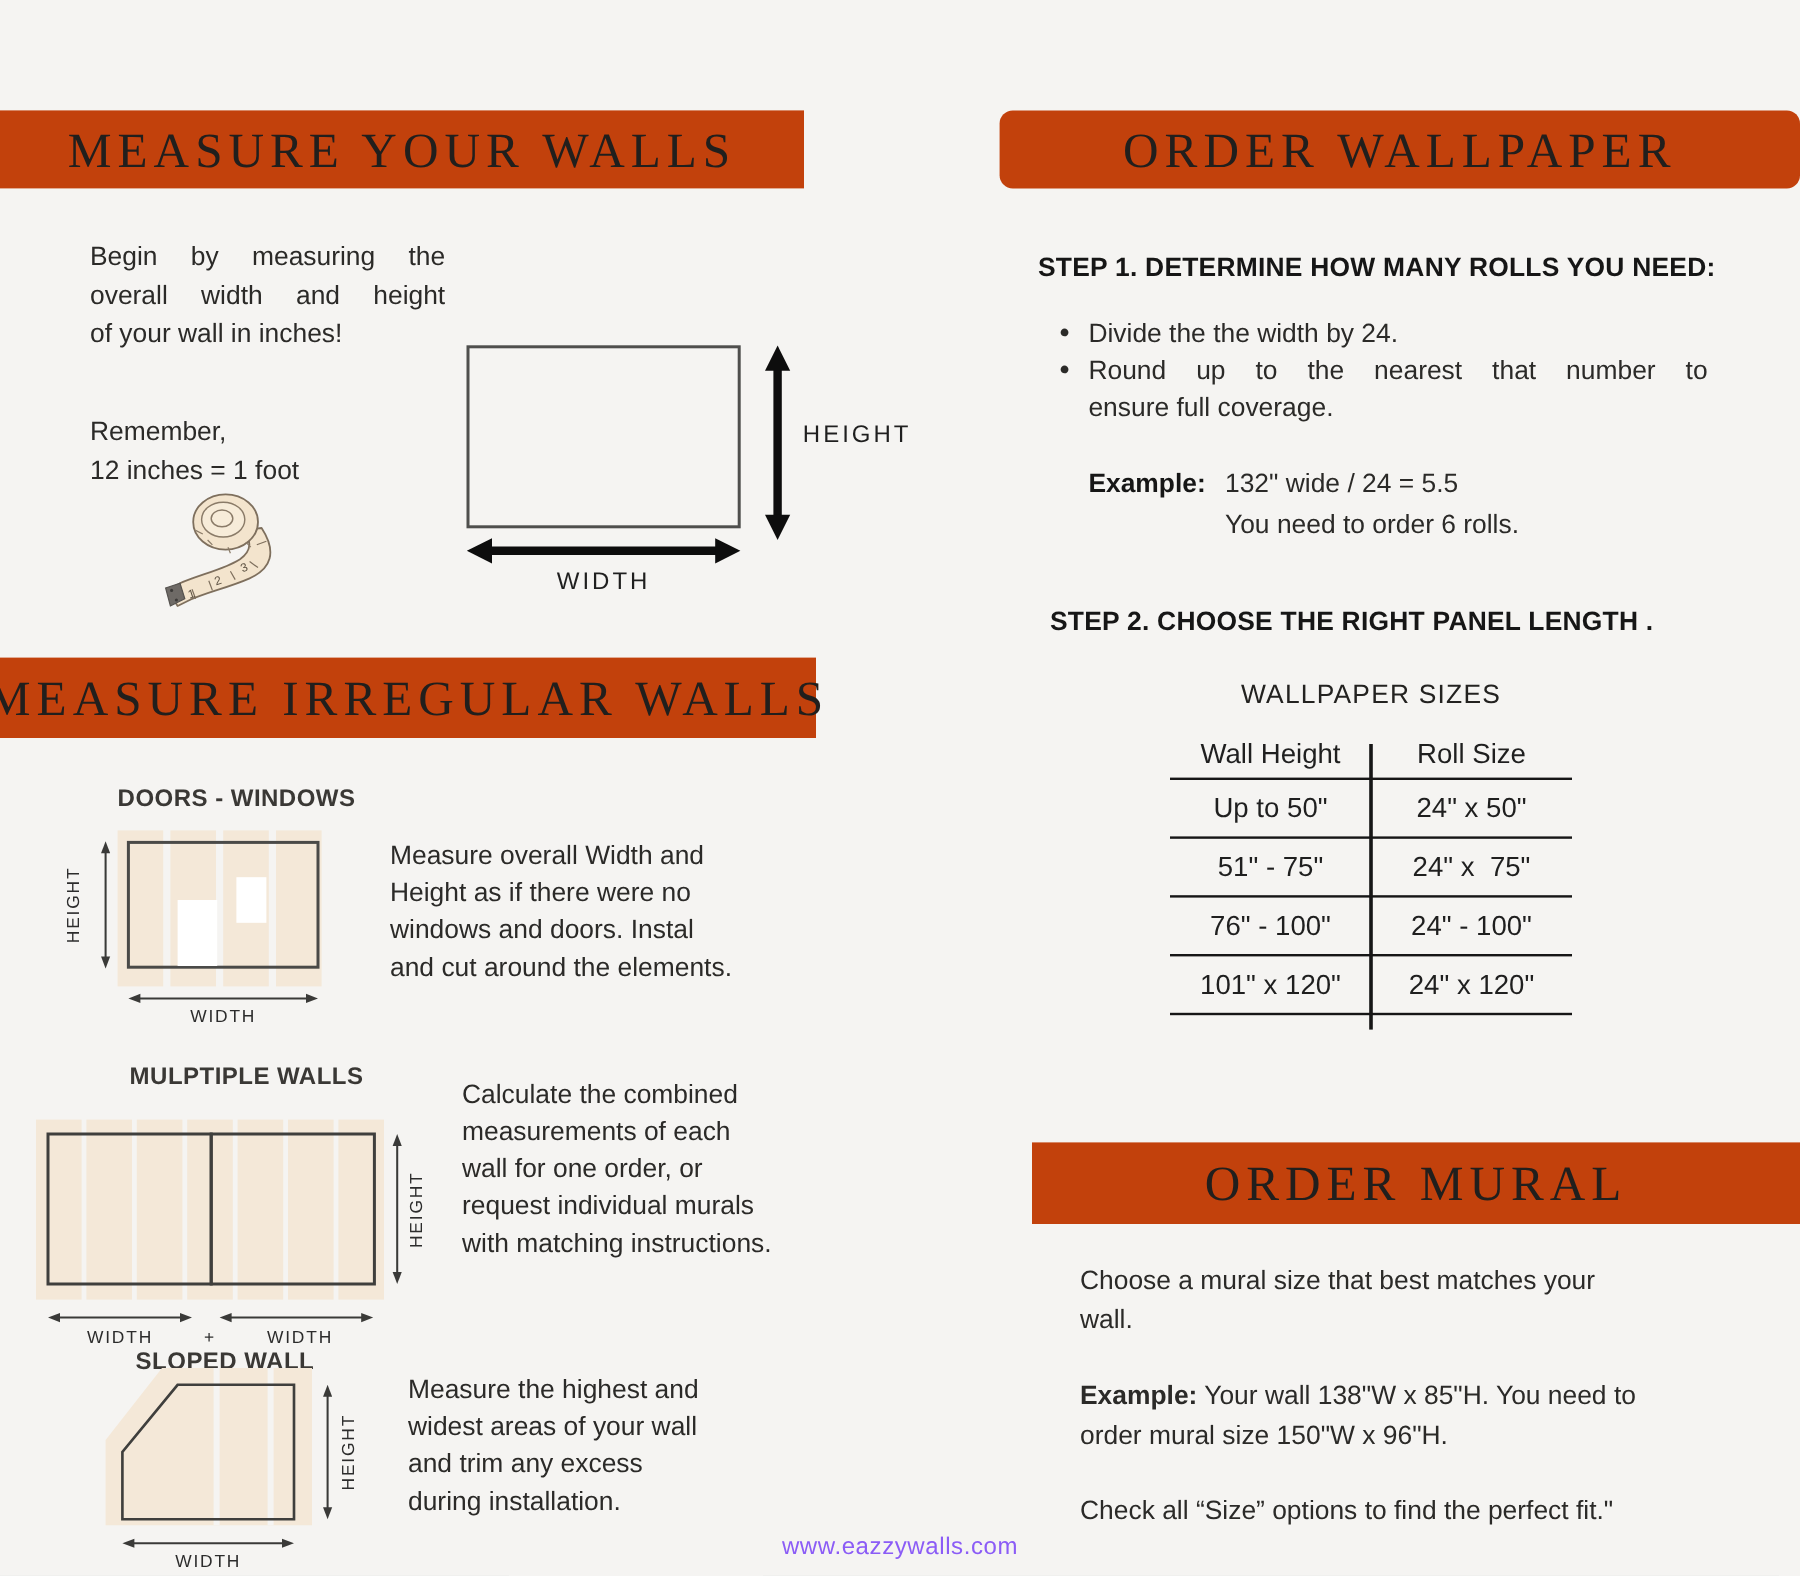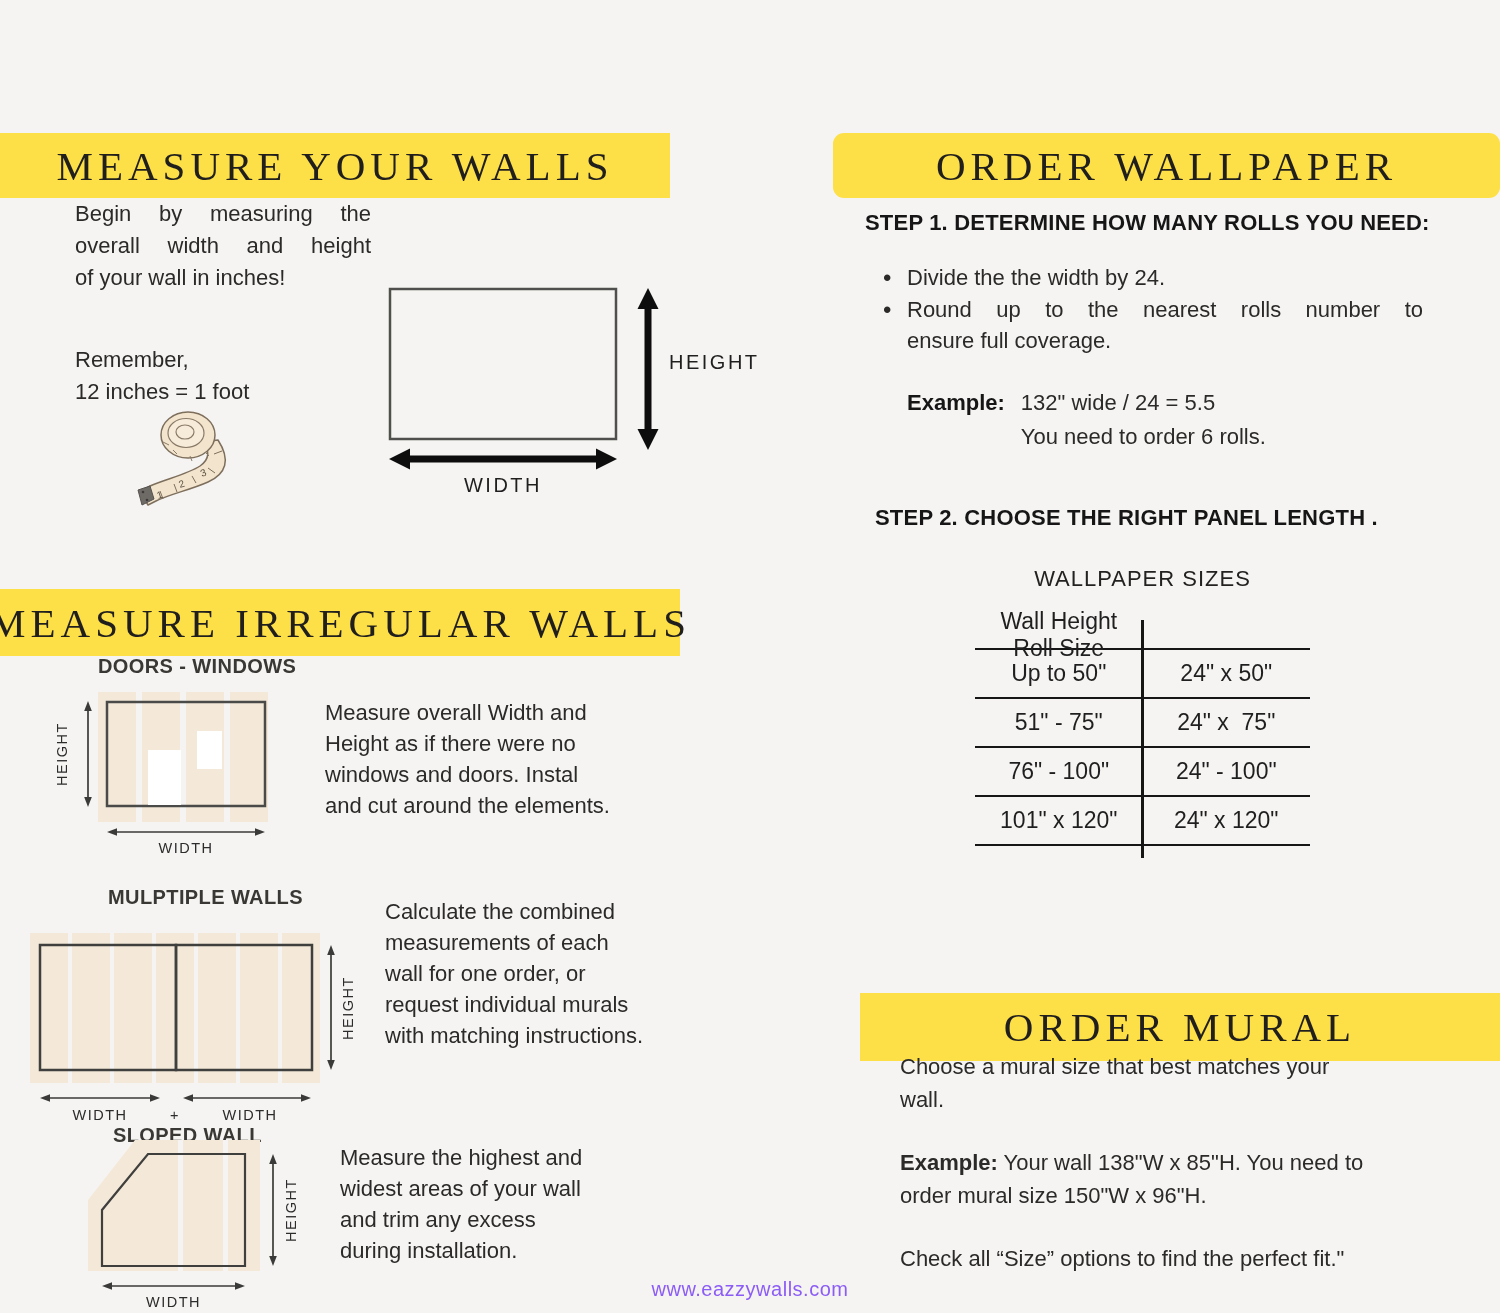--- a/index.html
+++ b/index.html
@@ -1,20 +1,20 @@
 <!DOCTYPE html>
 <html><head>
 <meta charset="utf-8">
 <style>
   html,body{margin:0;padding:0;}
   body{font-family:"Liberation Sans", sans-serif; background:#e9e9e9;}
   .canvas{position:relative;width:1500px;height:1313px;background:#f5f4f2;overflow:hidden;margin:0 auto;}
   .abs{position:absolute;}
 
-  .banner{background:#fde047;display:flex;align-items:center;justify-content:center;margin-top:41px;}
+  .banner{background:#c2410c;display:flex;align-items:center;justify-content:center;}
   .banner-title{font-family:"Liberation Serif", serif;font-size:41px;letter-spacing:5px;color:#211f1d;font-weight:400;white-space:nowrap;}
 
   .body-text{font-size:22px;color:#2b2a28;line-height:31px;}
   .pre{white-space:pre-line;}
   .jwrap{font-size:22px;color:#2b2a28;line-height:32px;}
   .jline{display:block;text-align:justify;text-align-last:justify;}
   .jline:last-child{text-align-last:auto;}
 
   .subhead{font-size:20px;font-weight:bold;color:#3a3835;letter-spacing:0.4px;white-space:nowrap;}
 
@@ -32,21 +32,21 @@
   .bullet-body{flex:1;line-height:31px;}
 
   .example-row{display:flex;align-items:flex-start;font-size:22px;color:#2b2a28;}
   .example-label{font-weight:bold;color:#161616;margin-right:16px;line-height:34px;}
   .example-lines{line-height:34px;}
 
   .wp-sizes-title{font-size:22px;letter-spacing:1px;color:#232220;}
 
   .sz-table{font-size:23px;color:#1f1f1f;}
   .sz-row{display:flex;height:47px;border-bottom:2.5px solid #161616;}
-  .sz-head{display:flex;height:40px;border-bottom:2.5px solid #161616;flex-direction:column;}
+  .sz-head{display:flex;height:40px;border-bottom:2.5px solid #161616;}
   .sz-cell{width:50%;display:flex;align-items:center;justify-content:center;white-space:pre;}
   .sz-vline{position:absolute;left:166px;top:12px;width:2.5px;height:238px;background:#161616;}
 
   .mural-p{font-size:22px;color:#2b2a28;line-height:33px;}
   .footer{font-size:20px;color:#8b5cf6;letter-spacing:0.5px;}
   svg{display:block;}
 </style>
 </head>
 <body>
 
@@ -203,21 +203,21 @@
   <div class="abs step-head" style="left:865px;top:210px;">STEP 1. DETERMINE HOW MANY ROLLS YOU NEED:</div>
 
   <div class="abs bullets" style="left:883px;top:262px;width:540px;">
     <div class="bullet-item">
       <span class="bullet-marker"></span>
       <span class="bullet-body">Divide the the width by 24.</span>
     </div>
     <div class="bullet-item">
       <span class="bullet-marker"></span>
       <span class="bullet-body">
-        <span class="jline">Round up to the nearest rolls number to</span>
+        <span class="jline">Round up to the nearest that number to</span>
         <span class="jline">ensure full coverage.</span>
       </span>
     </div>
   </div>
 
   <div class="abs example-row" style="left:907px;top:386px;">
     <span class="example-label">Example:</span>
     <span class="example-lines">
       <span style="display:block;">132" wide / 24 = 5.5</span>
       <span style="display:block;">You need to order 6 rolls.</span>

